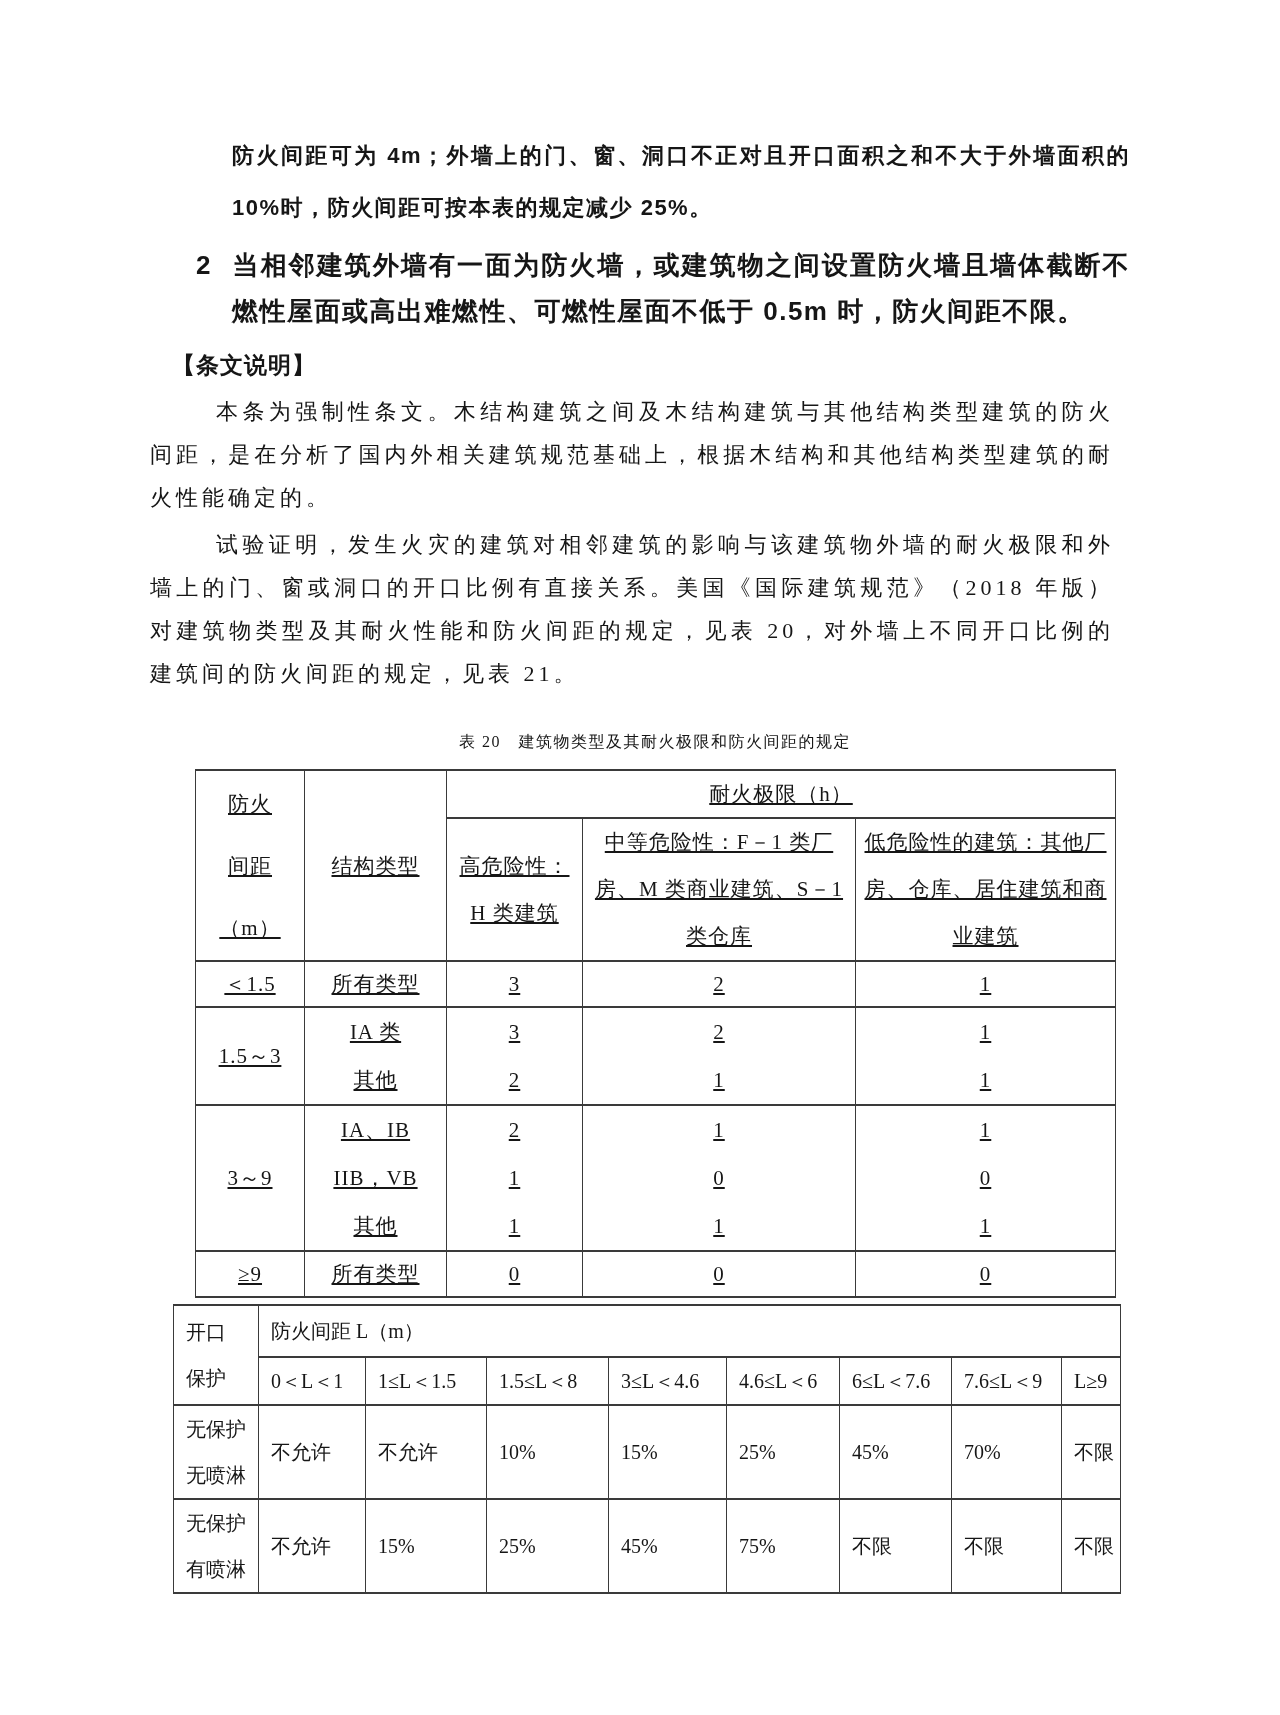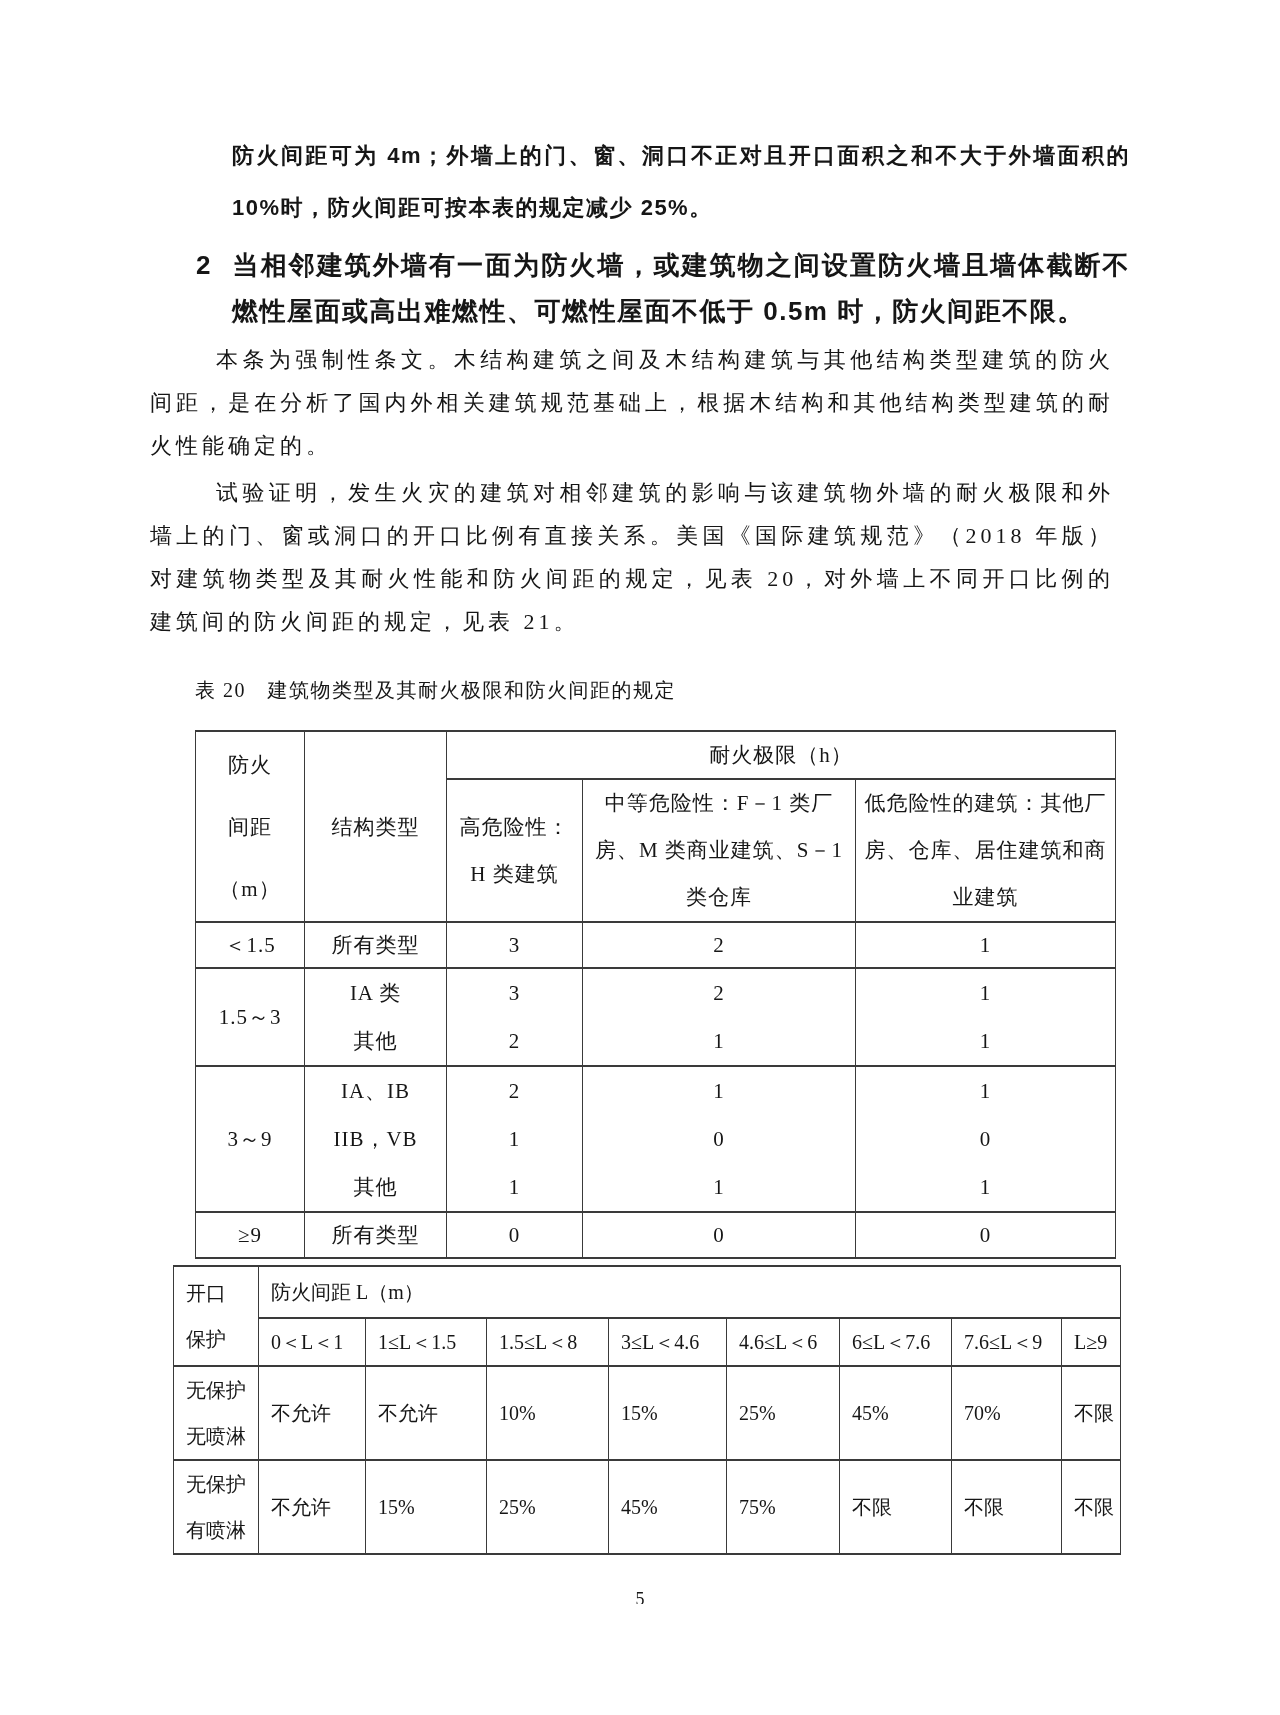--- a/index.html
+++ b/index.html
@@ -23,28 +23,28 @@
   }
   .item-num{display:inline-block;width:36px;text-indent:0;letter-spacing:0;}
   .section-label{
     margin:10px 0 0 22px;font-size:23px;line-height:42px;letter-spacing:1px;
   }
   .p-explain{
     margin:4px 16px 0 0;font-size:22px;line-height:43px;
     letter-spacing:4px;text-align:justify;text-indent:66px;
   }
   .caption{
-    font-size:20px;letter-spacing:1.5px;text-align:left;line-height:30px;
+    font-size:16px;letter-spacing:1.5px;text-align:center;line-height:30px;
   }
   .cap20{width:920px;margin:32px 0 0 45px;}
   .cap21{width:947px;margin:18px 0 0 23px;}
 
   
   table{border-collapse:collapse;table-layout:fixed;}
-  .t20{width:920px;margin:25px 0 0 45px;font-size:21px;letter-spacing:1px;}
+  .t20{width:920px;margin:12px 0 0 45px;font-size:21px;letter-spacing:1px;text-decoration:underline;}
   .t20 td{
     border:2px solid #3a3a3a;border-left-width:1px;border-right-width:1px;
     text-align:center;vertical-align:middle;padding:0;
   }
   .t20 .c1{width:109px;} .t20 .c2{width:142px;} .t20 .c3{width:136px;}
   .t20 .c4{width:273px;} .t20 .c5{width:260px;}
   .ln62{height:62px;line-height:62px;}
   .ln47{height:47px;line-height:47px;}
   .ln48{height:48px;line-height:48px;}
   .hdr1{height:48px;}
@@ -70,20 +70,21 @@
 </style>
 </head>
 <body>
 
 <div class="page">
 
   <p class="p-item1 hei">防火间距可为 4m；外墙上的门、窗、洞口不正对且开口面积之和不大于外墙面积的 10%时，防火间距可按本表的规定减少 25%。</p>
 
   <p class="p-item2 hei"><span class="item-num">2</span><span>当相邻建筑外墙有一面为防火墙，或建筑物之间设置防火墙且墙体截断不燃性屋面或高出难燃性、可燃性屋面不低于 0.5m 时，防火间距不限。</span></p>
 
+  <div class="section-label hei">【条文说明】</div>
 
   <p class="p-explain">本条为强制性条文。木结构建筑之间及木结构建筑与其他结构类型建筑的防火间距，是在分析了国内外相关建筑规范基础上，根据木结构和其他结构类型建筑的耐火性能确定的。</p>
 
   <p class="p-explain">试验证明，发生火灾的建筑对相邻建筑的影响与该建筑物外墙的耐火极限和外墙上的门、窗或洞口的开口比例有直接关系。美国《国际建筑规范》（2018 年版）对建筑物类型及其耐火性能和防火间距的规定，见表 20，对外墙上不同开口比例的建筑间的防火间距的规定，见表 21。</p>
 
   <div class="caption cap20">表 20　建筑物类型及其耐火极限和防火间距的规定</div>
 
   <table class="t20">
     <colgroup>
       <col class="c1">

